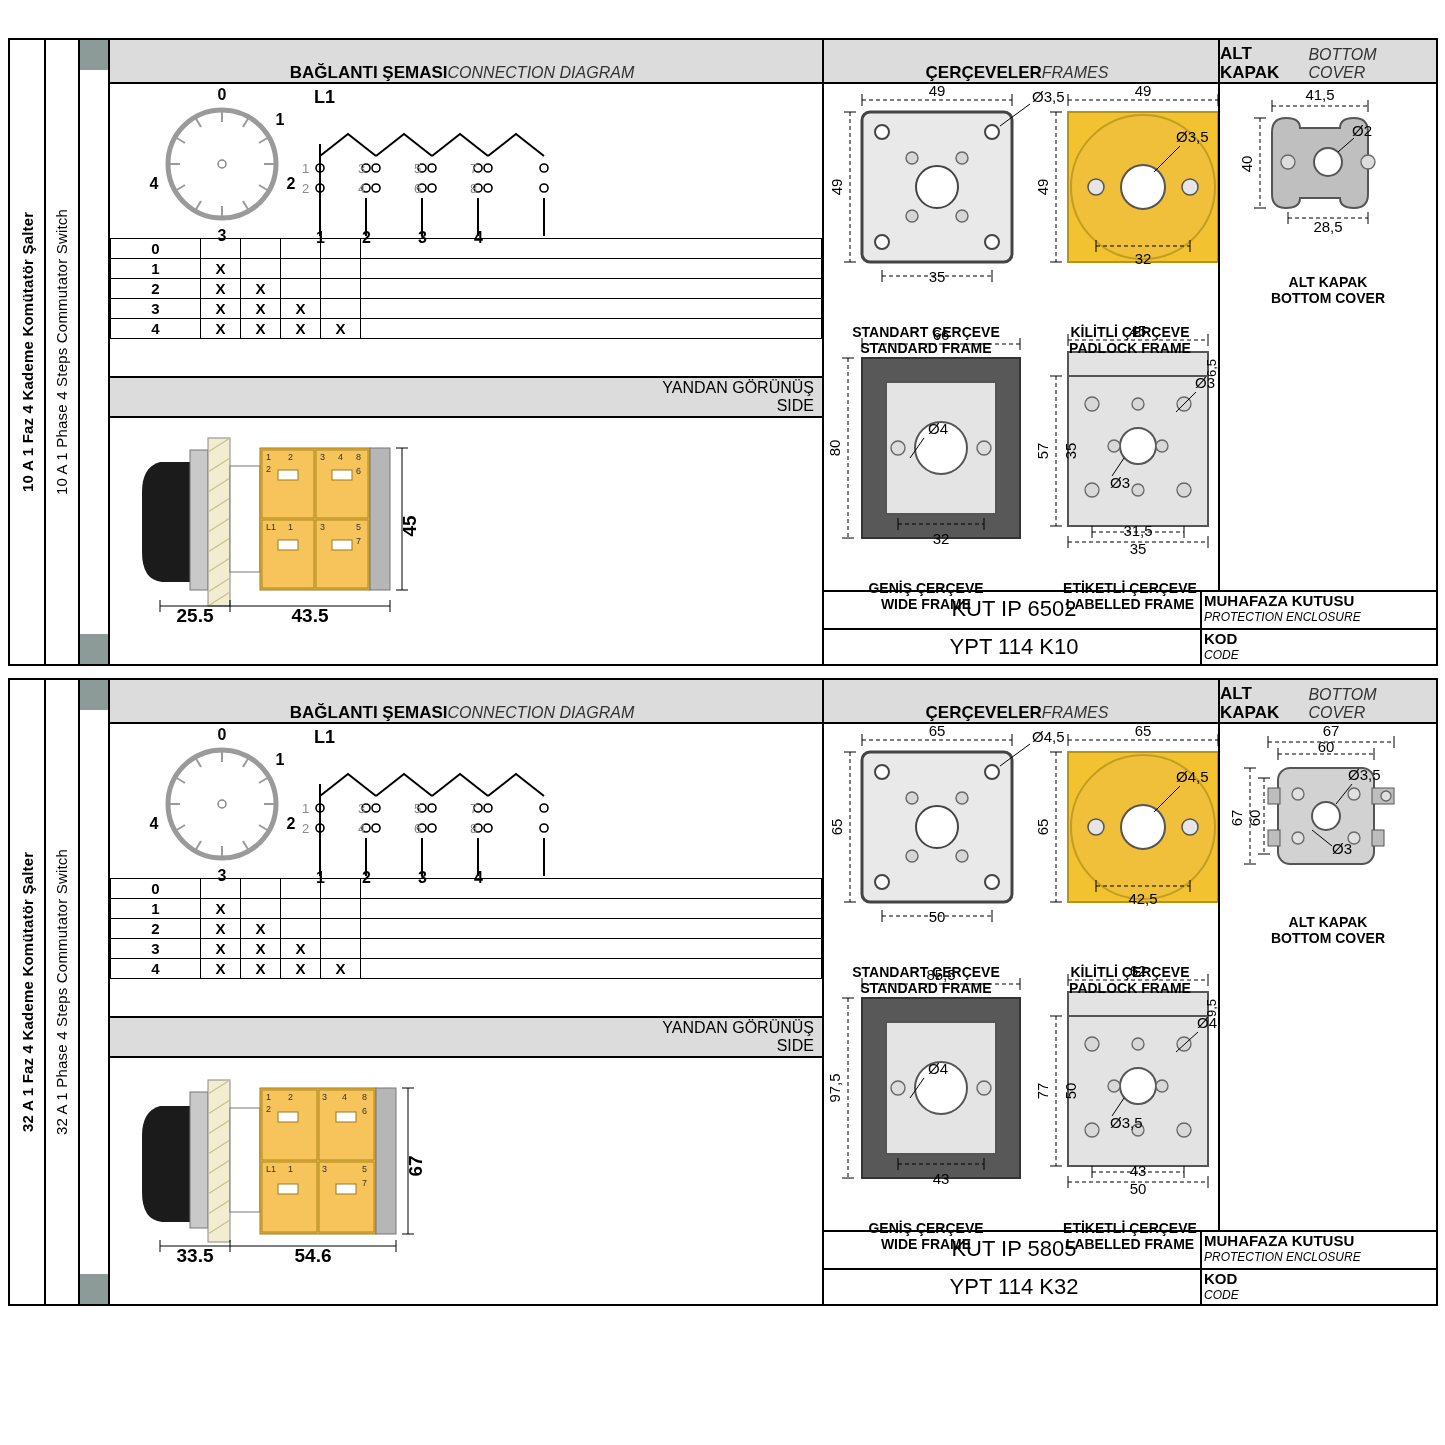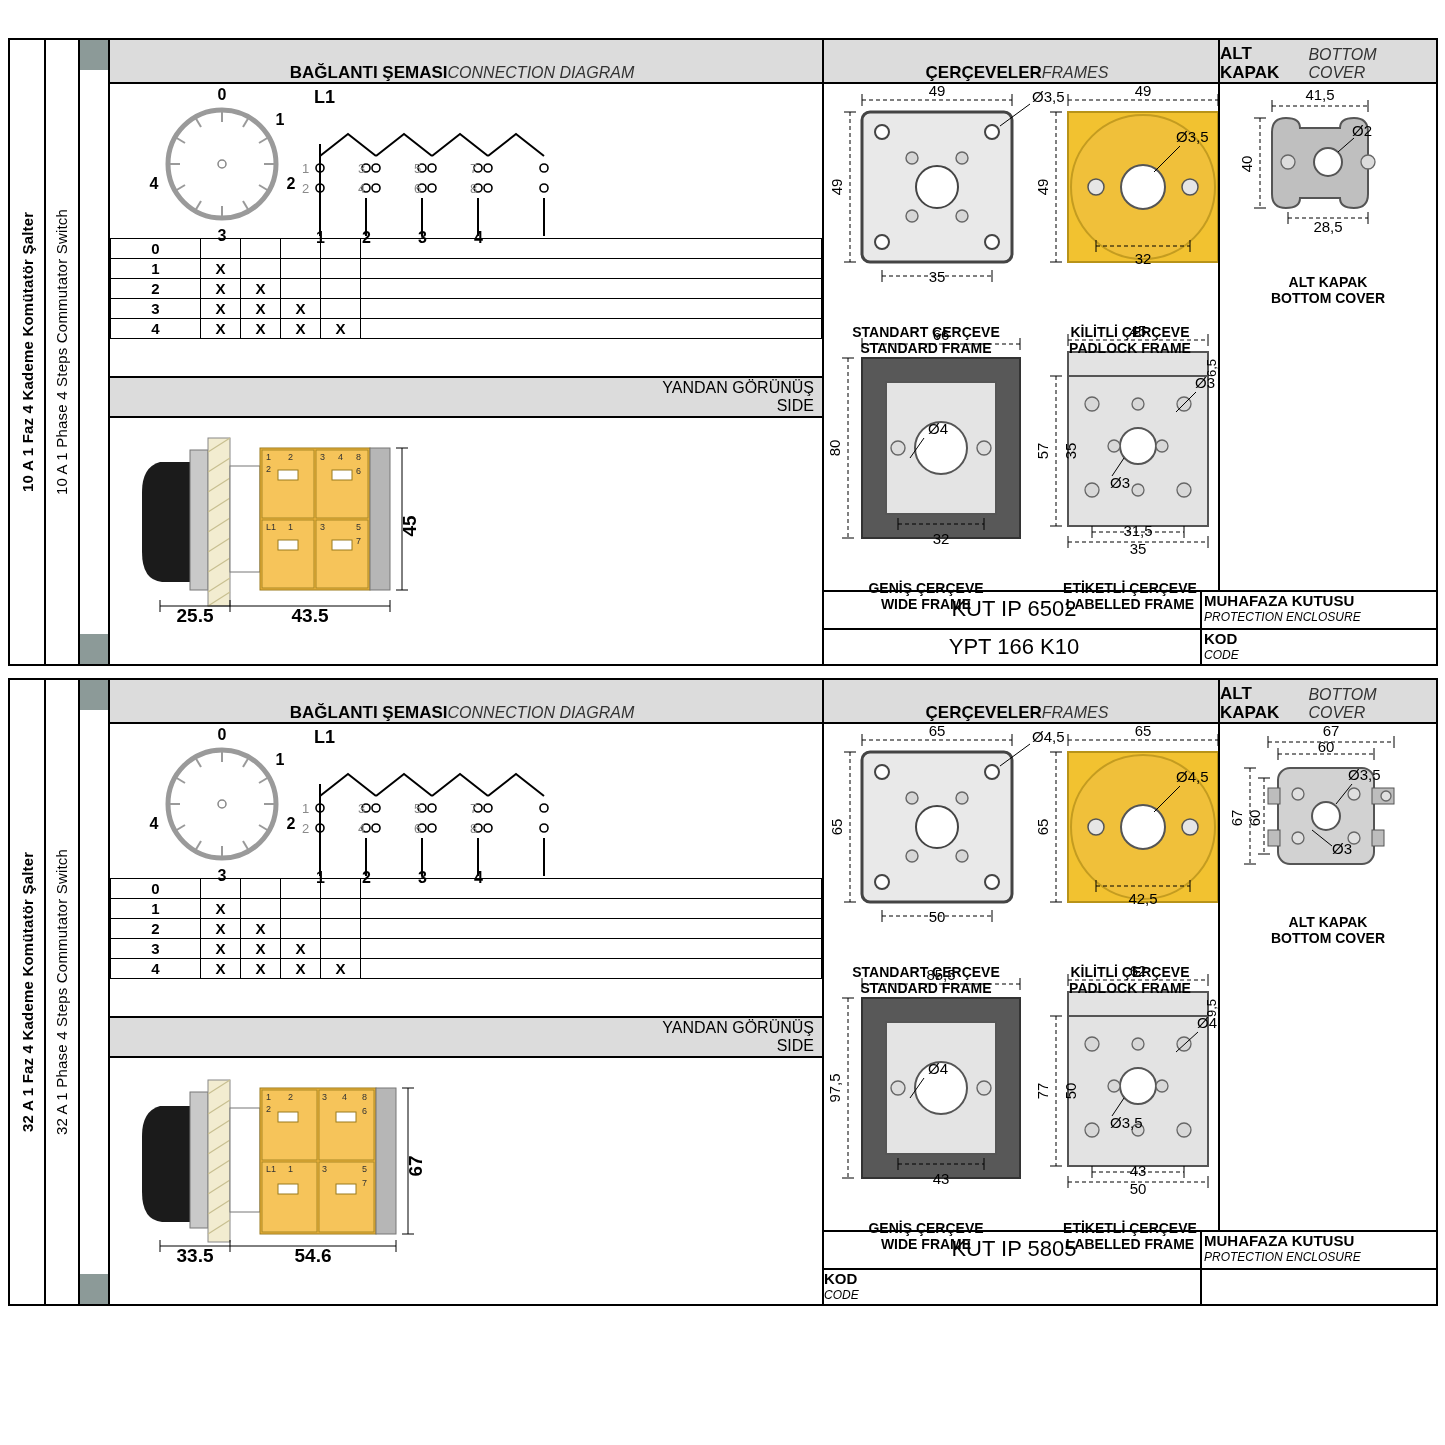--- a/index.html
+++ b/index.html
@@ -456,21 +456,21 @@
   <div class="codebox" style="left:814px; top:550px; width:612px; height:38px; border:0;">
     <div style="width:380px; text-align:center;" class="big">KUT IP 6502</div>
     <div style="flex:1;">
       <div class="lbl1">MUHAFAZA KUTUSU</div>
       <div class="lbl2">PROTECTION ENCLOSURE</div>
     </div>
   </div>
   <div style="position:absolute; left:814px; top:588px; width:612px; height:2px; background:#000;"></div>
   <div style="position:absolute; left:1190px; top:550px; width:2px; height:74px; background:#000;"></div>
   <div class="codebox" style="left:814px; top:590px; width:612px; height:34px; border:0;">
-    <div style="width:380px; text-align:center;" class="big">YPT 166 K10</div>
+    <div style="width:380px; text-align:center;" class="big">YPT 114 K10</div>
     <div style="flex:1;">
       <div class="lbl1">KOD</div>
       <div class="lbl2">CODE</div>
     </div>
   </div>
 </div>
 
 <div class="panel" style="left:8px; top:678px; width:1430px; height:628px;">
 
   <div class="sidebar-label" style="left:0px; top:0px; width:34px; height:624px;">32 A 1 Faz 4 Kademe Komütatör Şalter</div>
@@ -869,20 +869,21 @@
   <div class="codebox" style="left:814px; top:550px; width:612px; height:38px; border:0;">
     <div style="width:380px; text-align:center;" class="big">KUT IP 5805</div>
     <div style="flex:1;">
       <div class="lbl1">MUHAFAZA KUTUSU</div>
       <div class="lbl2">PROTECTION ENCLOSURE</div>
     </div>
   </div>
   <div style="position:absolute; left:814px; top:588px; width:612px; height:2px; background:#000;"></div>
   <div style="position:absolute; left:1190px; top:550px; width:2px; height:74px; background:#000;"></div>
   <div class="codebox" style="left:814px; top:590px; width:612px; height:34px; border:0;">
+    <div style="width:380px; text-align:center;" class="big">YPT 114 K32</div>
     <div style="flex:1;">
       <div class="lbl1">KOD</div>
       <div class="lbl2">CODE</div>
     </div>
   </div>
 </div>
 
 </div>
 
 </body></html>

